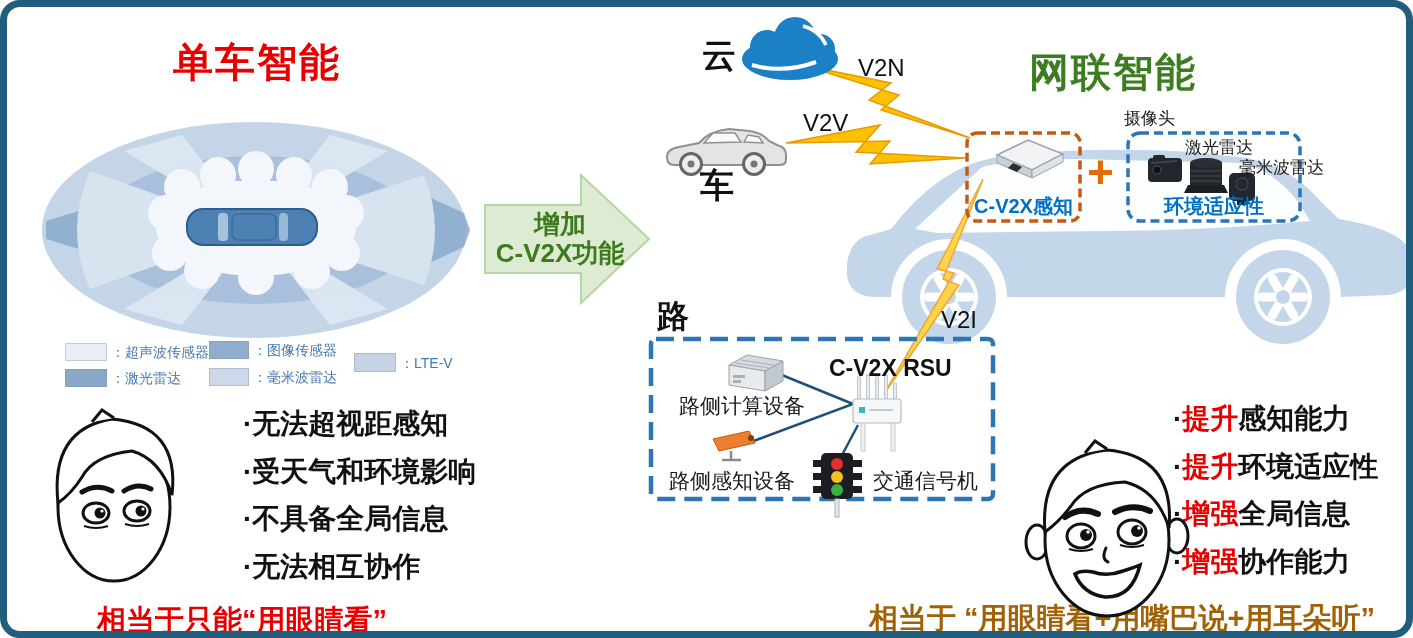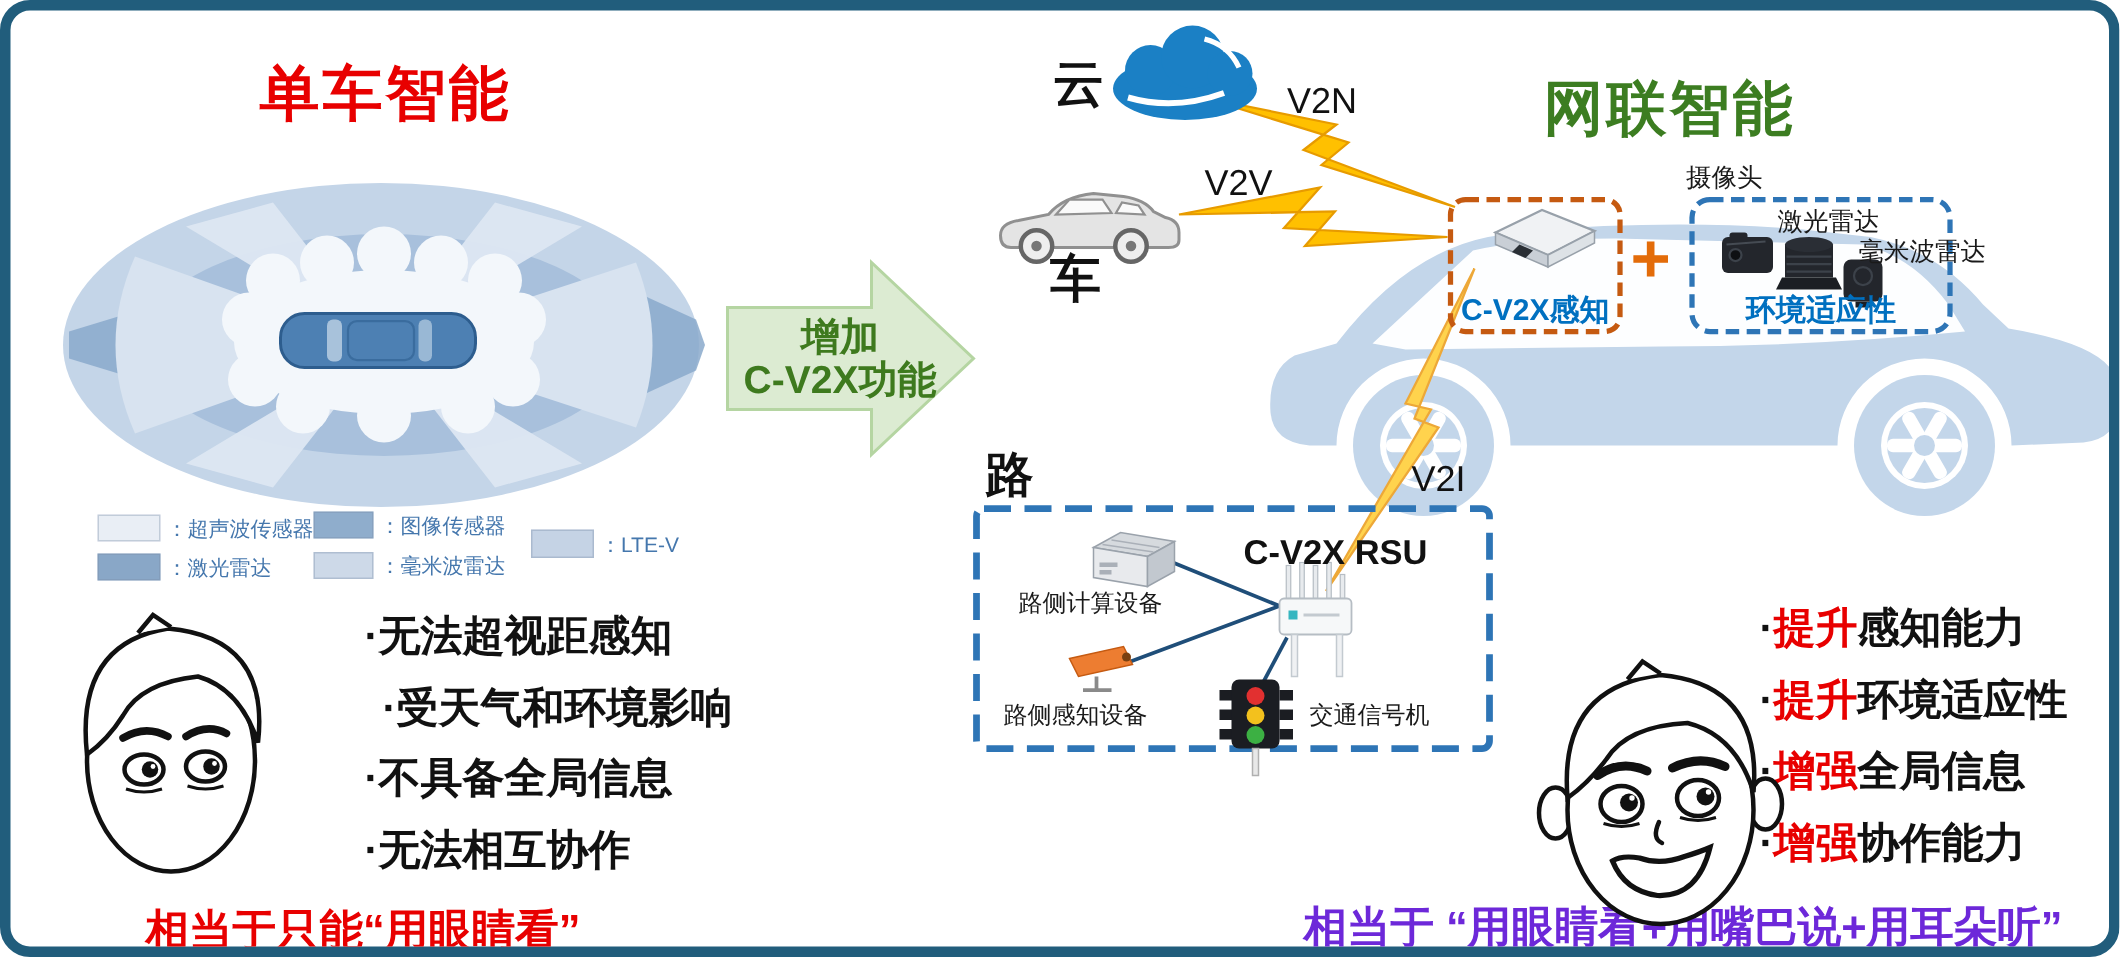--- a/index.html
+++ b/index.html
@@ -9,21 +9,21 @@
   .abs{position:absolute;}
   .ttl{font-weight:bold;font-size:40px;letter-spacing:2px;}
   .red{color:#e80000;}
   .greenttl{color:#3c7d21;}
   .node-lbl{font-weight:bold;font-size:34px;color:#111;}
   .link-lbl{font-weight:normal;font-size:24px;color:#111;}
   .bullet{font-weight:bold;font-size:28px;color:#111;white-space:nowrap;}
   .concl{font-weight:bold;font-size:29px;white-space:nowrap;}
   .boxlbl{font-weight:bold;font-size:20px;color:#0070c0;text-align:center;}
   .smlbl{font-size:17px;color:#1a1a1a;white-space:nowrap;}
-  .roadlbl{font-size:16px;color:#1a1a1a;white-space:nowrap;}
+  .roadlbl{font-size:21px;color:#1a1a1a;white-space:nowrap;}
   .legend-sw{position:absolute;border:1px solid rgba(120,140,165,.35);}
   .legend-tx{position:absolute;font-size:14px;color:#4577ad;white-space:nowrap;}
   .arrow-tx{position:absolute;width:150px;text-align:center;font-weight:bold;font-size:26px;color:#3e7a1e;white-space:nowrap;}
 </style>
 </head>
 <body>
 
 <div class="canvas">
 
   <svg class="abs" style="left:25px;top:112px;z-index:1" width="444" height="226" viewBox="0 0 444 226">
@@ -212,21 +212,21 @@
   <div class="legend-sw" style="left: 202px; top: 334px; width: 38px; height: 16px; z-index: 3; background: rgb(143, 173, 204);"></div>
   <div class="legend-tx" style="left:246px;top:335px;z-index:3">：图像传感器</div>
   <div class="legend-sw" style="left: 58px; top: 362px; width: 40px; height: 16px; z-index: 3; background: rgb(137, 167, 199);"></div>
   <div class="legend-tx" style="left:104px;top:363px;z-index:3">：激光雷达</div>
   <div class="legend-sw" style="left: 202px; top: 361px; width: 38px; height: 16px; z-index: 3; background: rgb(205, 217, 232);"></div>
   <div class="legend-tx" style="left:246px;top:362px;z-index:3">：毫米波雷达</div>
   <div class="legend-sw" style="left: 347px; top: 346px; width: 40px; height: 17px; z-index: 3; background: rgb(197, 211, 229);"></div>
   <div class="legend-tx" style="left:393px;top:348px;z-index:3">：LTE-V</div>
 
   <div class="abs bullet" style="left:236px;top:398px;z-index:3">·无法超视距感知</div>
-  <div class="abs bullet" style="left:248px;top:446px;z-index:3">·受天气和环境影响</div>
+  <div class="abs bullet" style="left:236px;top:446px;z-index:3">·受天气和环境影响</div>
   <div class="abs bullet" style="left:236px;top:493px;z-index:3">·不具备全局信息</div>
   <div class="abs bullet" style="left:236px;top:541px;z-index:3">·无法相互协作</div>
   <div class="abs concl red" style="left:90px;top:594px;z-index:3">相当于只能“用眼睛看”</div>
 
   <div class="abs boxlbl" style="left:960px;top:186px;width:113px;z-index:3">C-V2X感知</div>
   <div class="abs" style="left:1080px;top:138px;font-weight:900;font-size:46px;color:#e36c0a;z-index:3">+</div>
   <div class="abs smlbl" style="left:1117px;top:100px;z-index:3">摄像头</div>
   <div class="abs smlbl" style="left:1178px;top:129px;z-index:3">激光雷达</div>
   <div class="abs smlbl" style="left:1232px;top:149px;z-index:3">毫米波雷达</div>
   <div class="abs boxlbl" style="left:1121px;top:186px;width:172px;z-index:3">环境适应性</div>
@@ -234,21 +234,21 @@
   <div class="abs" style="left:650px;top:288px;font-weight:bold;font-size:32px;color:#111;z-index:3">路</div>
   <div class="abs" style="left:822px;top:348px;font-weight:bold;font-size:23px;color:#111;z-index:3">C-V2X RSU</div>
   <div class="abs roadlbl" style="left:672px;top:385px;z-index:3">路侧计算设备</div>
   <div class="abs roadlbl" style="left:662px;top:460px;z-index:3">路侧感知设备</div>
   <div class="abs roadlbl" style="left:866px;top:460px;z-index:3">交通信号机</div>
 
   <div class="abs bullet" style="left:1166px;top:393px;z-index:3"><span>·</span><span class="red">提升</span><span>感知能力</span></div>
   <div class="abs bullet" style="left:1166px;top:488px;z-index:3"><span>·</span><span class="red">增强</span><span>全局信息</span></div>
   <div class="abs bullet" style="left:1166px;top:441px;z-index:3"><span>·</span><span class="red">提升</span><span>环境适应性</span></div>
   <div class="abs bullet" style="left:1166px;top:536px;z-index:3"><span>·</span><span class="red">增强</span><span>协作能力</span></div>
-  <div class="abs concl" style="left:862px;top:592px;color:#6d28d9;z-index:3">相当于 “用眼睛看+用嘴巴说+用耳朵听”</div>
+  <div class="abs concl" style="left:862px;top:592px;color:#a16207;z-index:3">相当于 “用眼睛看+用嘴巴说+用耳朵听”</div>
 
   <svg class="abs" style="left:25px;top:388px;z-index:3" width="160" height="195" viewBox="0 0 160 195">
     <ellipse cx="82" cy="112" rx="56" ry="74" fill="#fff" stroke="#111" stroke-width="3"></ellipse>
     <path d="M26,108 Q18,34 80,24 Q148,30 140,100 Q128,64 100,56 Q62,60 50,82 Q40,98 26,108 Z" fill="#fff" stroke="#111" stroke-width="3"></path>
     <path d="M60,27 L70,15 L82,23" fill="#fff" stroke="#111" stroke-width="3"></path>
     <path d="M50,97 Q65,88 80,96" fill="none" stroke="#111" stroke-width="5" stroke-linecap="round"></path>
     <path d="M92,96 Q106,87 119,94" fill="none" stroke="#111" stroke-width="5" stroke-linecap="round"></path>
     <ellipse cx="64" cy="118" rx="13" ry="10" fill="#fff" stroke="#111" stroke-width="3"></ellipse>
     <circle cx="68" cy="118" r="5.5" fill="#111"></circle>
       <circle cx="70" cy="116" r="1.6" fill="#fff"></circle>

